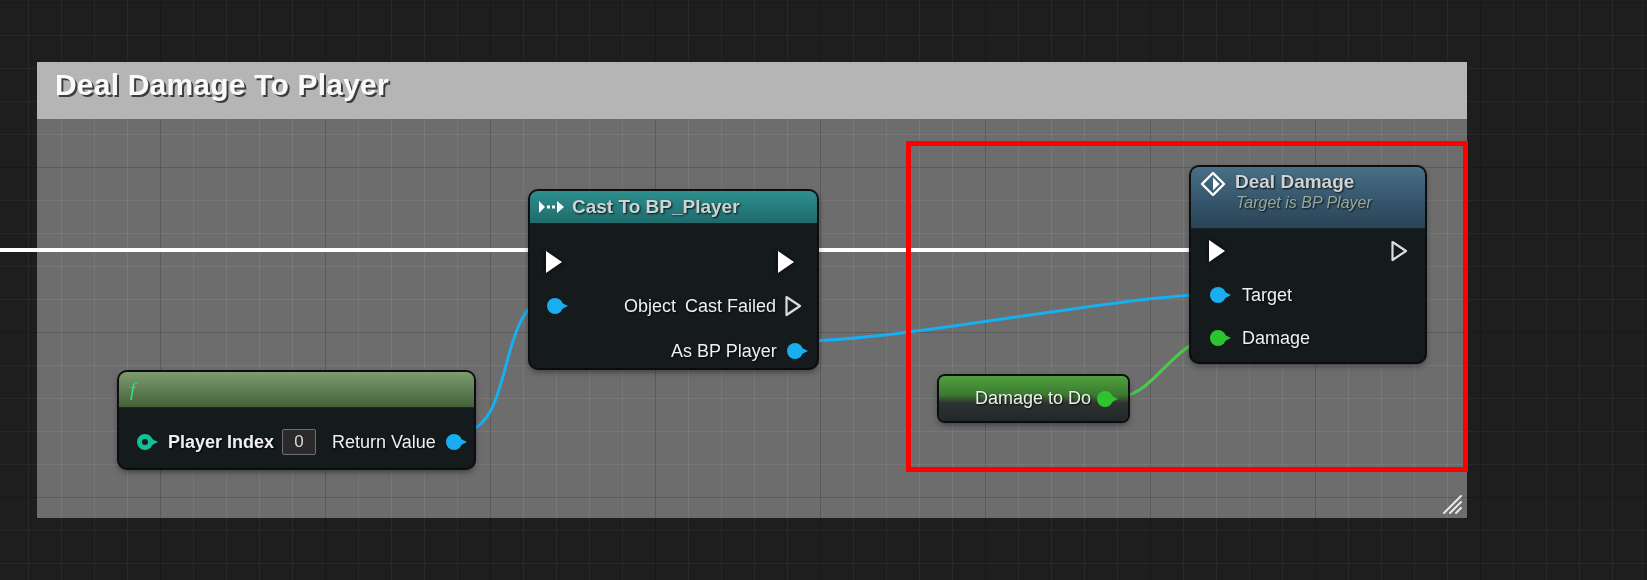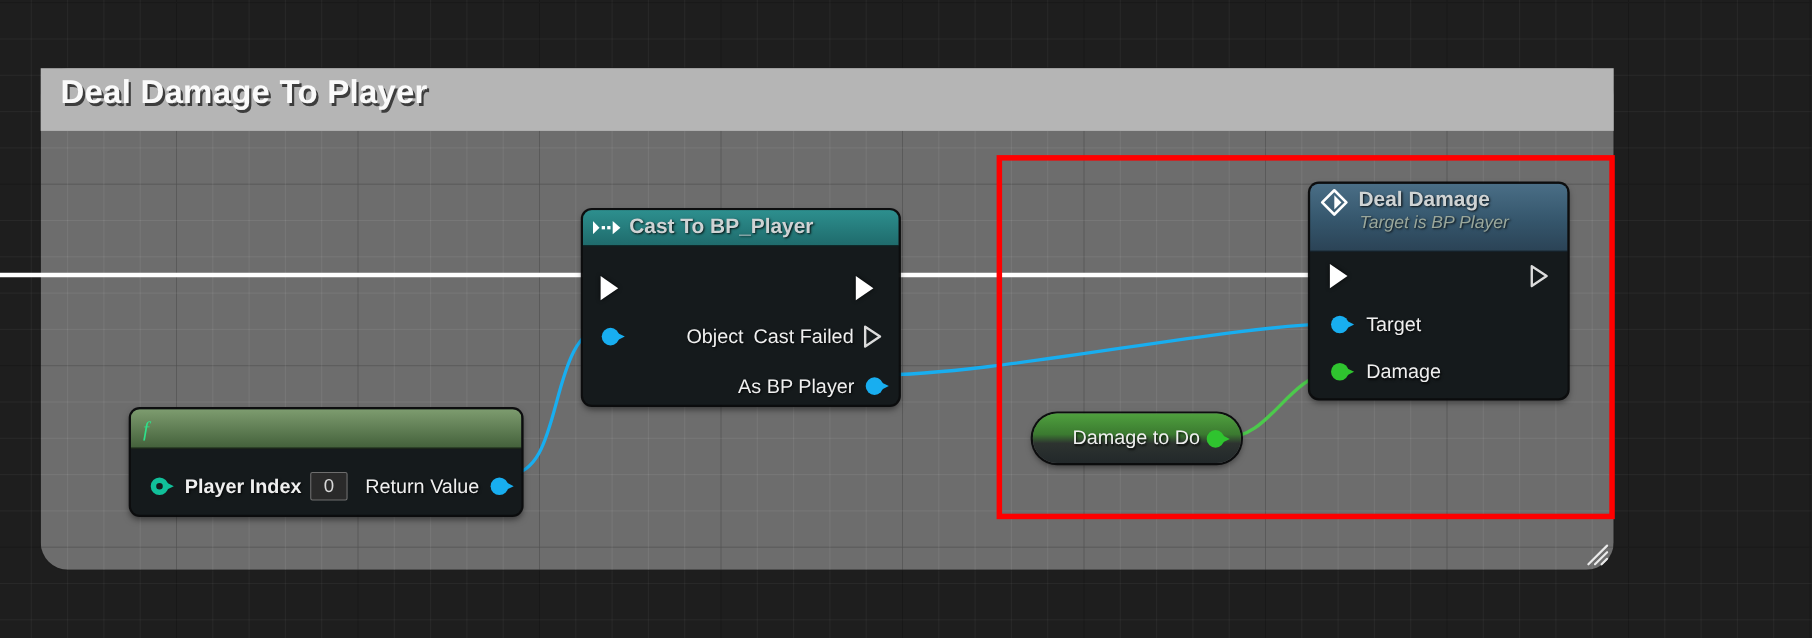--- a/index.html
+++ b/index.html
@@ -33,21 +33,20 @@
     width: 1430px; height: 456px;
     background: rgba(115,115,115,0.93);
     box-shadow: 0 0 0 1px rgba(30,30,30,0.55);
     background-image:
       linear-gradient(to right, rgba(255,255,255,0.07) 1px, transparent 1px),
       linear-gradient(to bottom, rgba(255,255,255,0.07) 1px, transparent 1px),
       linear-gradient(to right, rgba(0,0,0,0.28) 1px, transparent 1px),
       linear-gradient(to bottom, rgba(0,0,0,0.28) 1px, transparent 1px);
     background-size: 33px 33px, 33px 33px, 165px 165px, 165px 165px;
     background-position: -42px -60px, -42px -60px, -42px -60px, -42px -60px;
-    border-radius: 25px;
   }
   #comment-header {
     position: absolute; left: 0; top: 0;
     width: 100%; height: 57px;
     background: #b5b5b5;
     box-sizing: border-box;
   }
   #comment-title {
     position: absolute;
     left: 18px; top: 6px;
@@ -209,21 +208,21 @@
     background: linear-gradient(to bottom, #7d9c6f 0%, #44613b 100%);
     border-bottom: 1px solid #1d2a19;
   }
   #fn-icon { margin-right: 9px; display: flex; align-items: center; }
 
   
   #node-damagevar {
     position: absolute;
     left: 939px; top: 376px;
     width: 189px; height: 45px;
-    border-radius: 22px;
+    border-radius: 6px;
     background: linear-gradient(to bottom, #4fa03e 0%, #3b7a30 42%, #2d3330 60%, #22282a 100%);
     box-shadow: 0 0 0 2px rgba(8,10,11,0.95), 0 3px 7px rgba(0,0,0,0.55);
     display: flex; align-items: center; justify-content: flex-end;
     padding-right: 10px;
     box-sizing: border-box;
   }
   #node-damagevar .pin-label { margin-right: 6px; font-size: 18px; }
 </style>
 </head>
 <body>

